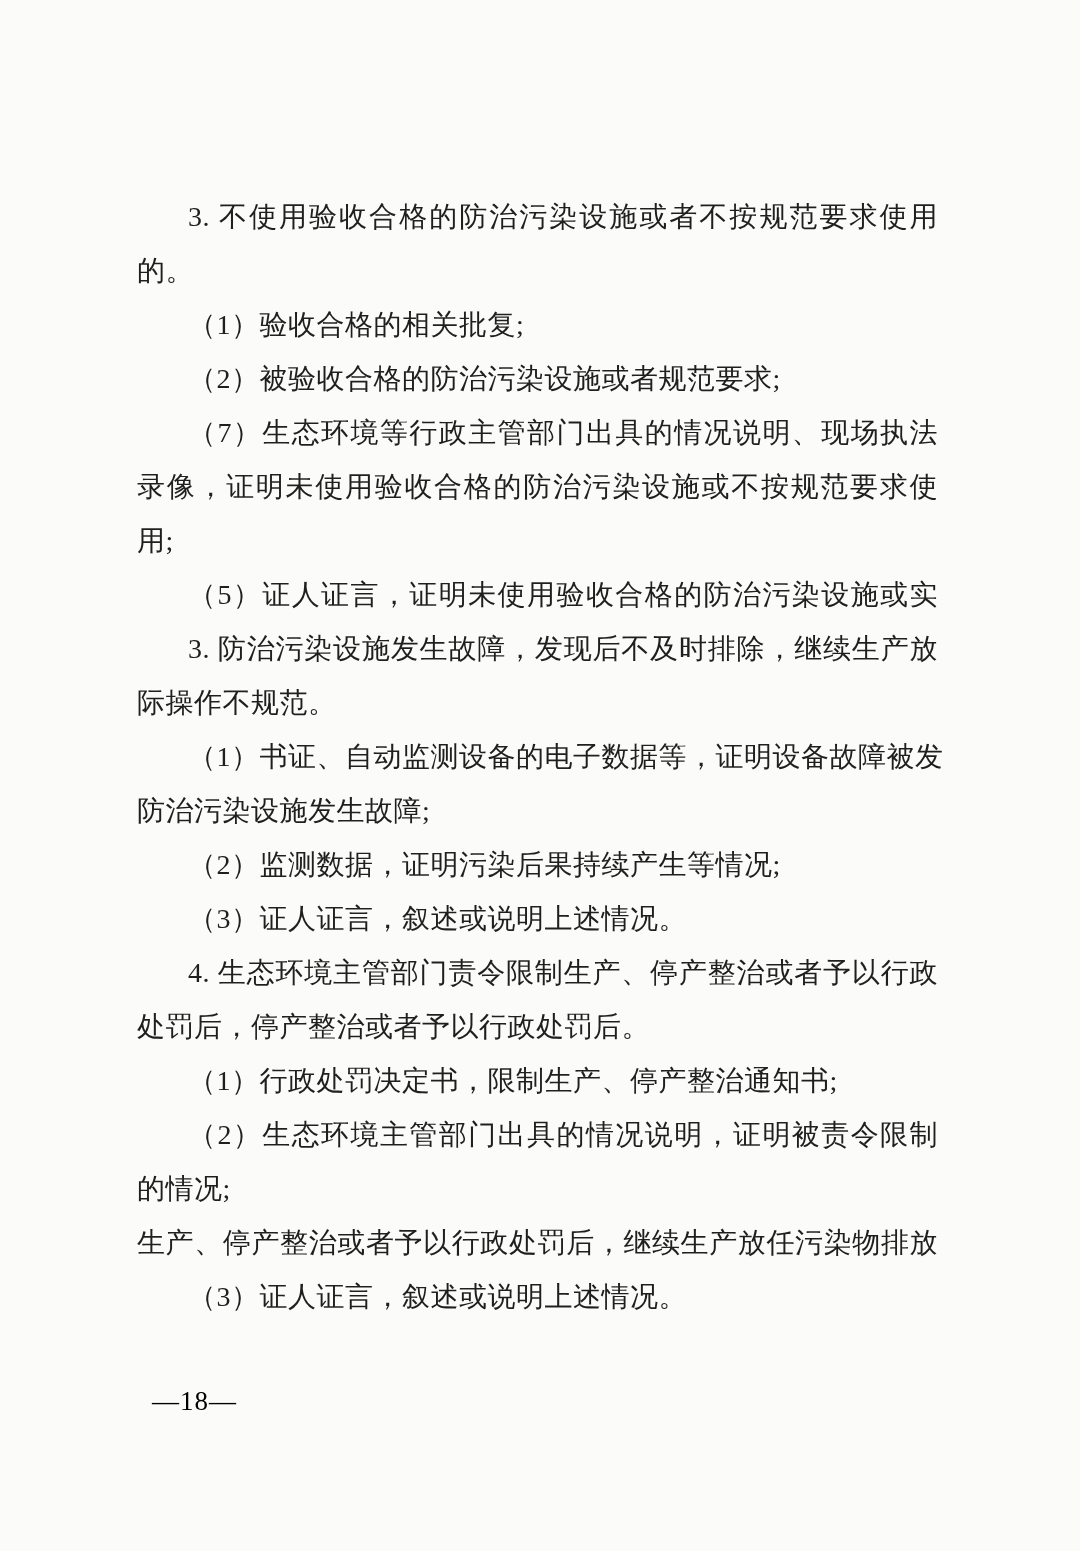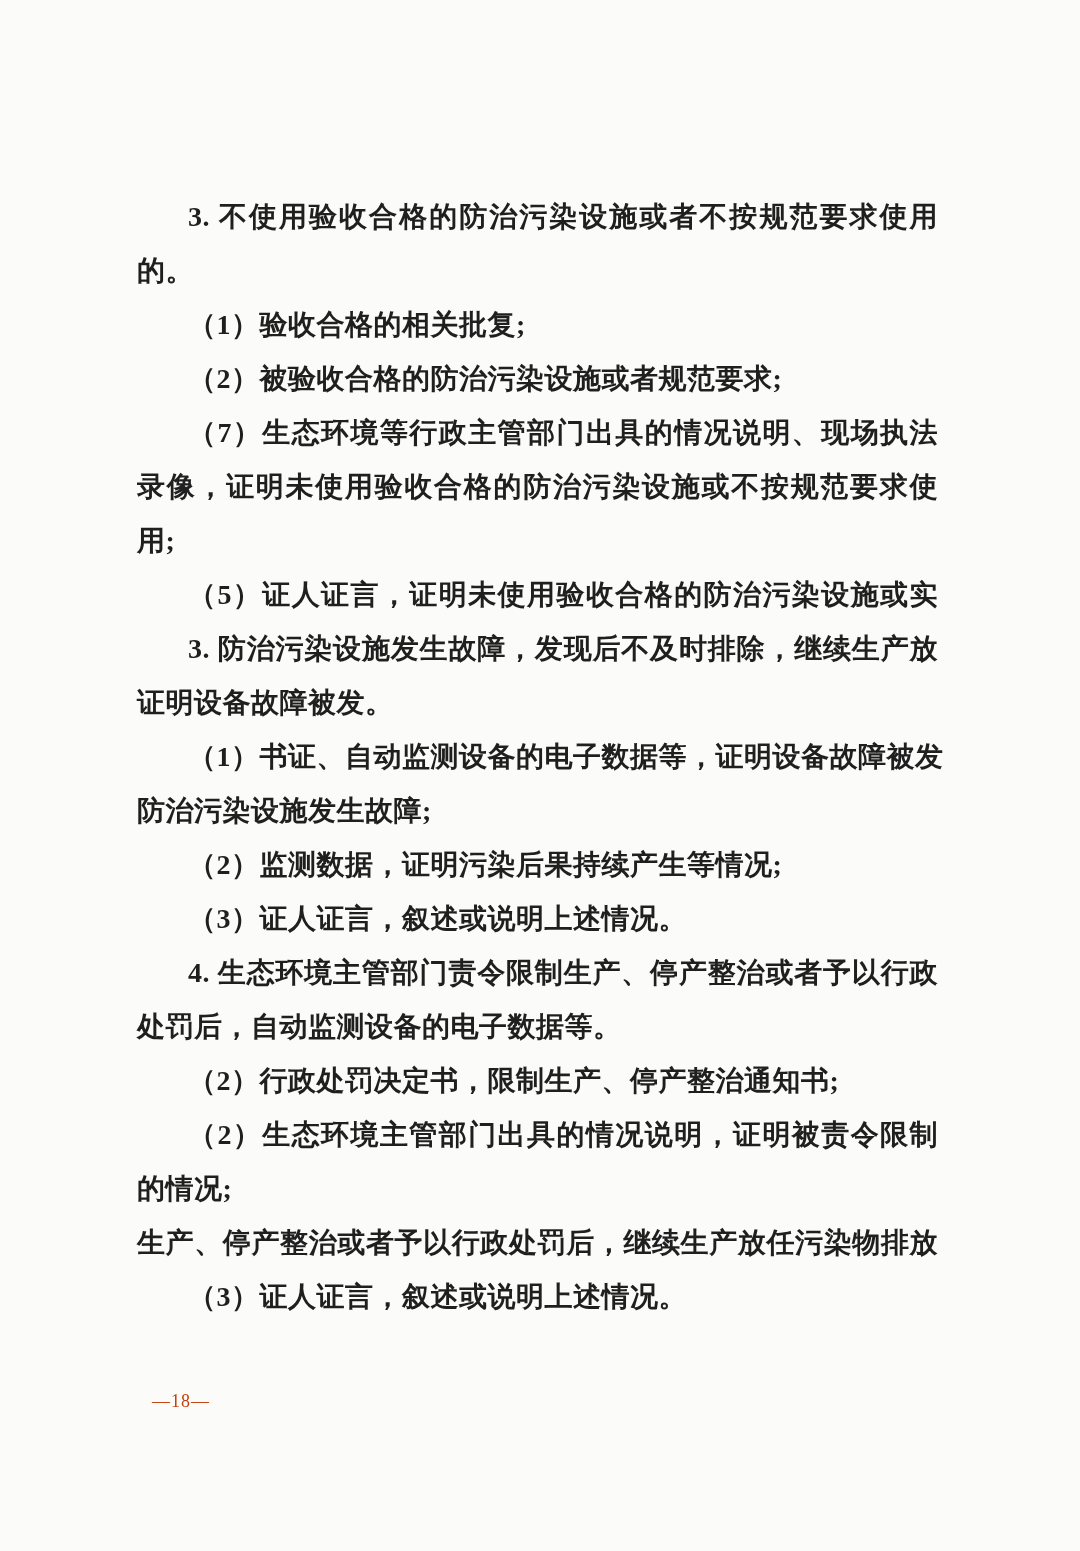--- a/index.html
+++ b/index.html
@@ -18,21 +18,20 @@
   .page {
     position: absolute;
     inset: 0;
     background: #fbfbfa;
   }
   .content {
     position: absolute;
     left: 137px;
     top: 190px;
     width: 801px;
-    font-weight: bold;
   }
   .para {
     margin: 0;
     padding: 0;
   }
   .ln {
     display: block;
     height: 54px;
     line-height: 54px;
     font-size: 28px;
@@ -48,23 +47,23 @@
     text-align: justify;
     text-align-last: justify;
     text-justify: inter-ideograph;
   }
   .footer {
     position: absolute;
     left: 152px;
     top: 1378px;
     height: 46px;
     line-height: 46px;
-    font-size: 18px;
+    font-size: 27px;
     letter-spacing: 1px;
-    color: #c2410c;
+    color: #000000;
     text-align: center;
   }
 </style>
 </head>
 <body>
 
 <div class="page">
 
   <main class="content">
 
@@ -86,43 +85,43 @@
       <span class="ln jst">录像，证明未使用验收合格的防治污染设施或不按规范要求使</span>
       <span class="ln">用;</span>
     </div>
 
     <div class="para">
       <span class="ln ind jst">（5）证人证言，证明未使用验收合格的防治污染设施或实</span>
     </div>
 
     <div class="para">
       <span class="ln ind jst">3. 防治污染设施发生故障，发现后不及时排除，继续生产放</span>
-      <span class="ln">证明设备故障被发。</span>
+      <span class="ln">际操作不规范。</span>
     </div>
 
     <div class="para">
       <span class="ln ind jst">（1）书证、自动监测设备的电子数据等，证明设备故障被发</span>
       <span class="ln">防治污染设施发生故障;</span>
     </div>
 
     <div class="para">
       <span class="ln ind">（2）监测数据，证明污染后果持续产生等情况;</span>
     </div>
 
     <div class="para">
       <span class="ln ind">（3）证人证言，叙述或说明上述情况。</span>
     </div>
 
     <div class="para">
       <span class="ln ind jst">4. 生态环境主管部门责令限制生产、停产整治或者予以行政</span>
-      <span class="ln">处罚后，自动监测设备的电子数据等。</span>
+      <span class="ln">处罚后，停产整治或者予以行政处罚后。</span>
     </div>
 
     <div class="para">
-      <span class="ln ind">（2）行政处罚决定书，限制生产、停产整治通知书;</span>
+      <span class="ln ind">（1）行政处罚决定书，限制生产、停产整治通知书;</span>
     </div>
 
     <div class="para">
       <span class="ln ind jst">（2）生态环境主管部门出具的情况说明，证明被责令限制</span>
       <span class="ln">的情况;</span>
       <span class="ln jst">生产、停产整治或者予以行政处罚后，继续生产放任污染物排放</span>
     </div>
 
     <div class="para">
       <span class="ln ind">（3）证人证言，叙述或说明上述情况。</span>

